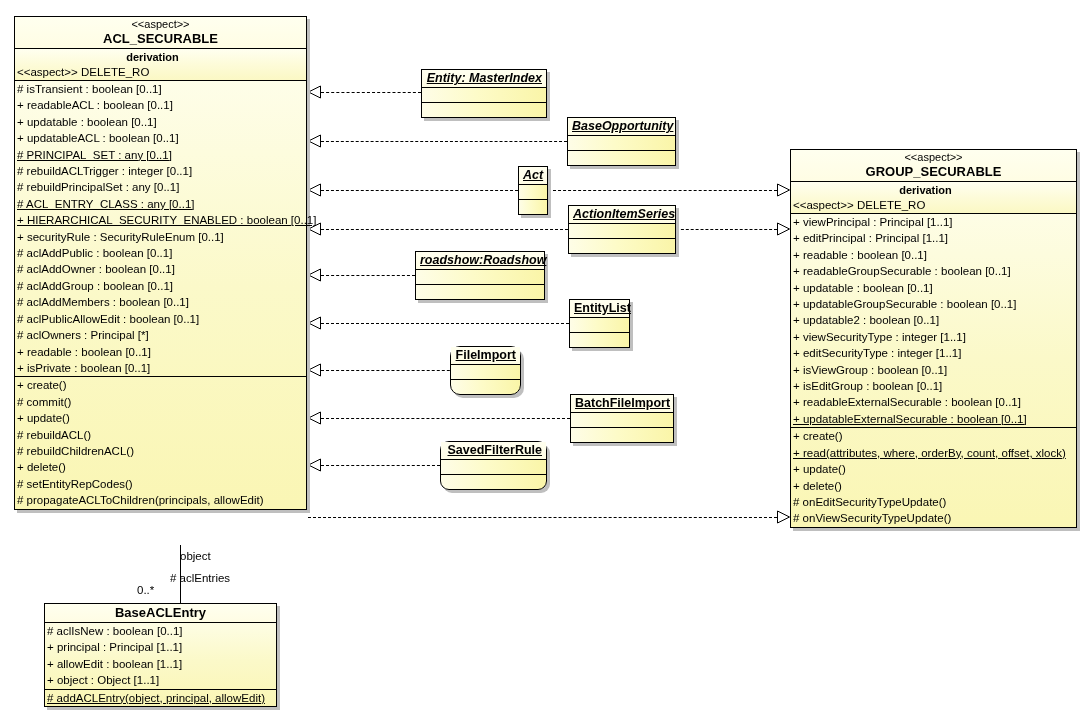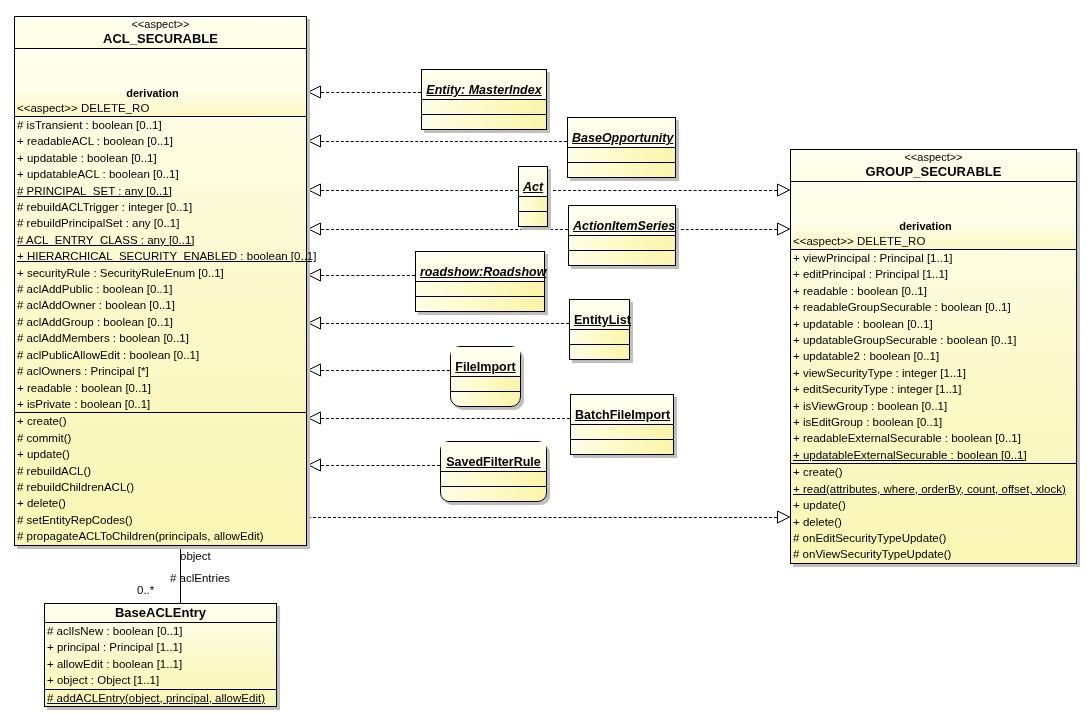--- a/index.html
+++ b/index.html
@@ -27,39 +27,38 @@
     padding:1px 3px 2px 3px;
     border-bottom:1px solid #000;
     background:linear-gradient(to bottom,#ffffef 0%,#fffde4 100%);
   }
   .stereo{display:block;font-size:11px;line-height:13px;color:#000;}
   .cname{display:block;font-size:13px;line-height:15px;font-weight:bold;color:#000;}
   .deriv{
     box-sizing:border-box;text-align:center;font-size:11px;line-height:14px;
     font-weight:bold;padding:1px 16px 1px 0;border-bottom:0;
     background:linear-gradient(to bottom,#fffff0 0%,#fdfbd8 100%);
-    margin-top:36px;
   }
   .derivsub{
     box-sizing:border-box;font-size:11.5px;line-height:15px;padding:0 2px;
     border-bottom:1px solid #000;
     background:linear-gradient(to bottom,#fdfbd8 0%,#fbf8c4 100%);
   }
   .compart{
     box-sizing:border-box;padding:0;border-bottom:1px solid #000;
   }
   .compart:last-child{border-bottom:0;}
   .feat{
     font-size:11.5px;line-height:16.4px;white-space:nowrap;
     padding:0 2px;color:#000;
   }
   .feat.st{text-decoration:underline;}
 
   
-  .mini .hdr{padding:12px 4px 1px 4px;}
+  .mini .hdr{padding:0 4px 1px 4px;text-align:right;}
   .mini .cname{font-style:italic;font-size:12.5px;line-height:16px;text-decoration:underline;}
   .mini .cname.noital{font-style:normal;}
   .mini .c2{height:14px;border-bottom:1px solid #000;}
   .mini .c3{height:14px;}
 
   
   .hline{
     position:absolute;height:0;border-top:1px dashed #000;z-index:2;
   }
   .vline{position:absolute;width:0;border-left:1px solid #000;z-index:2;}

